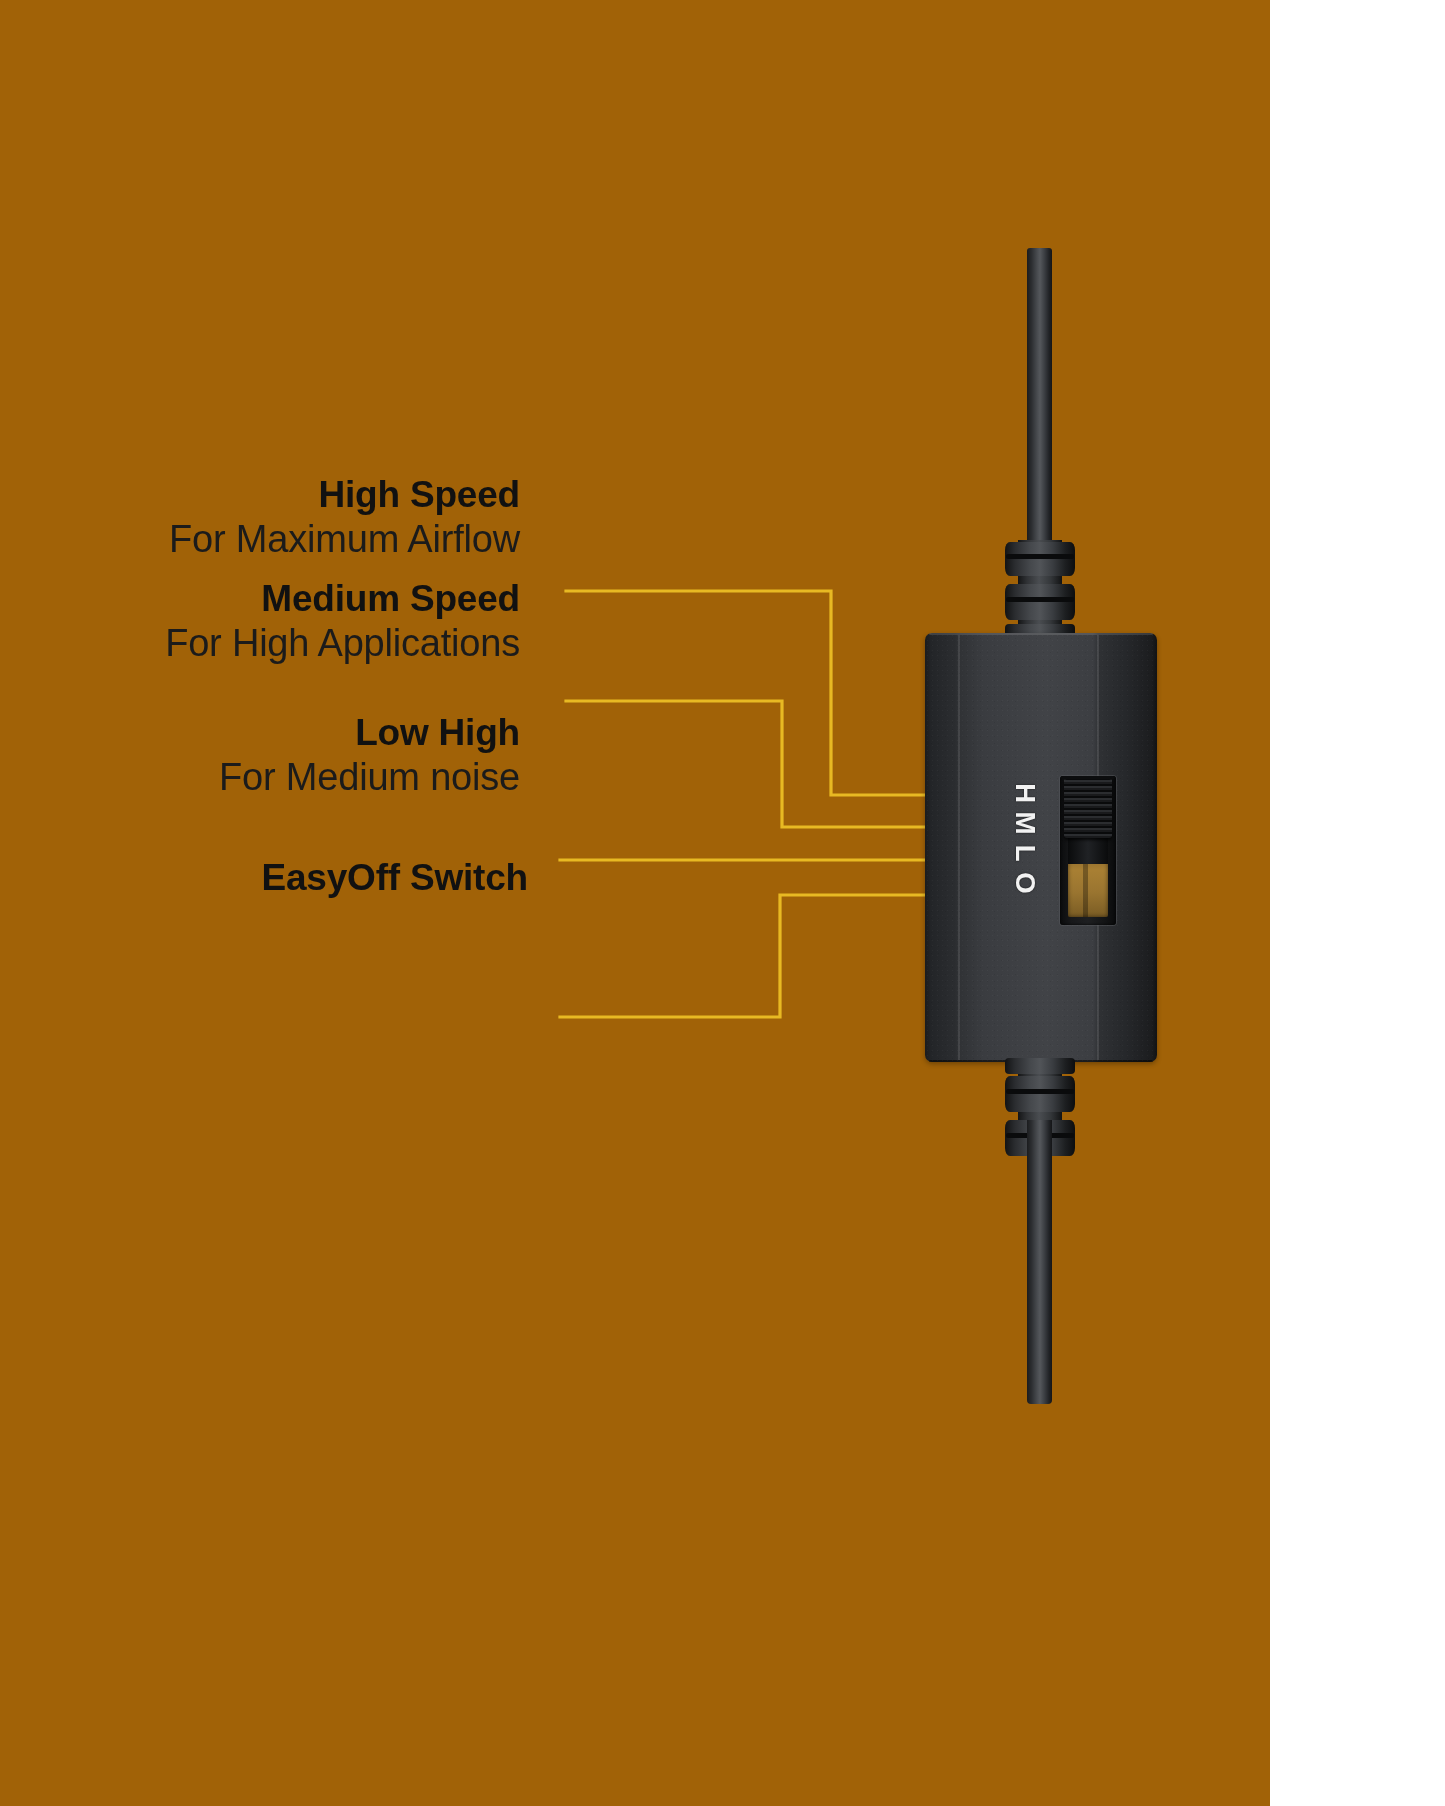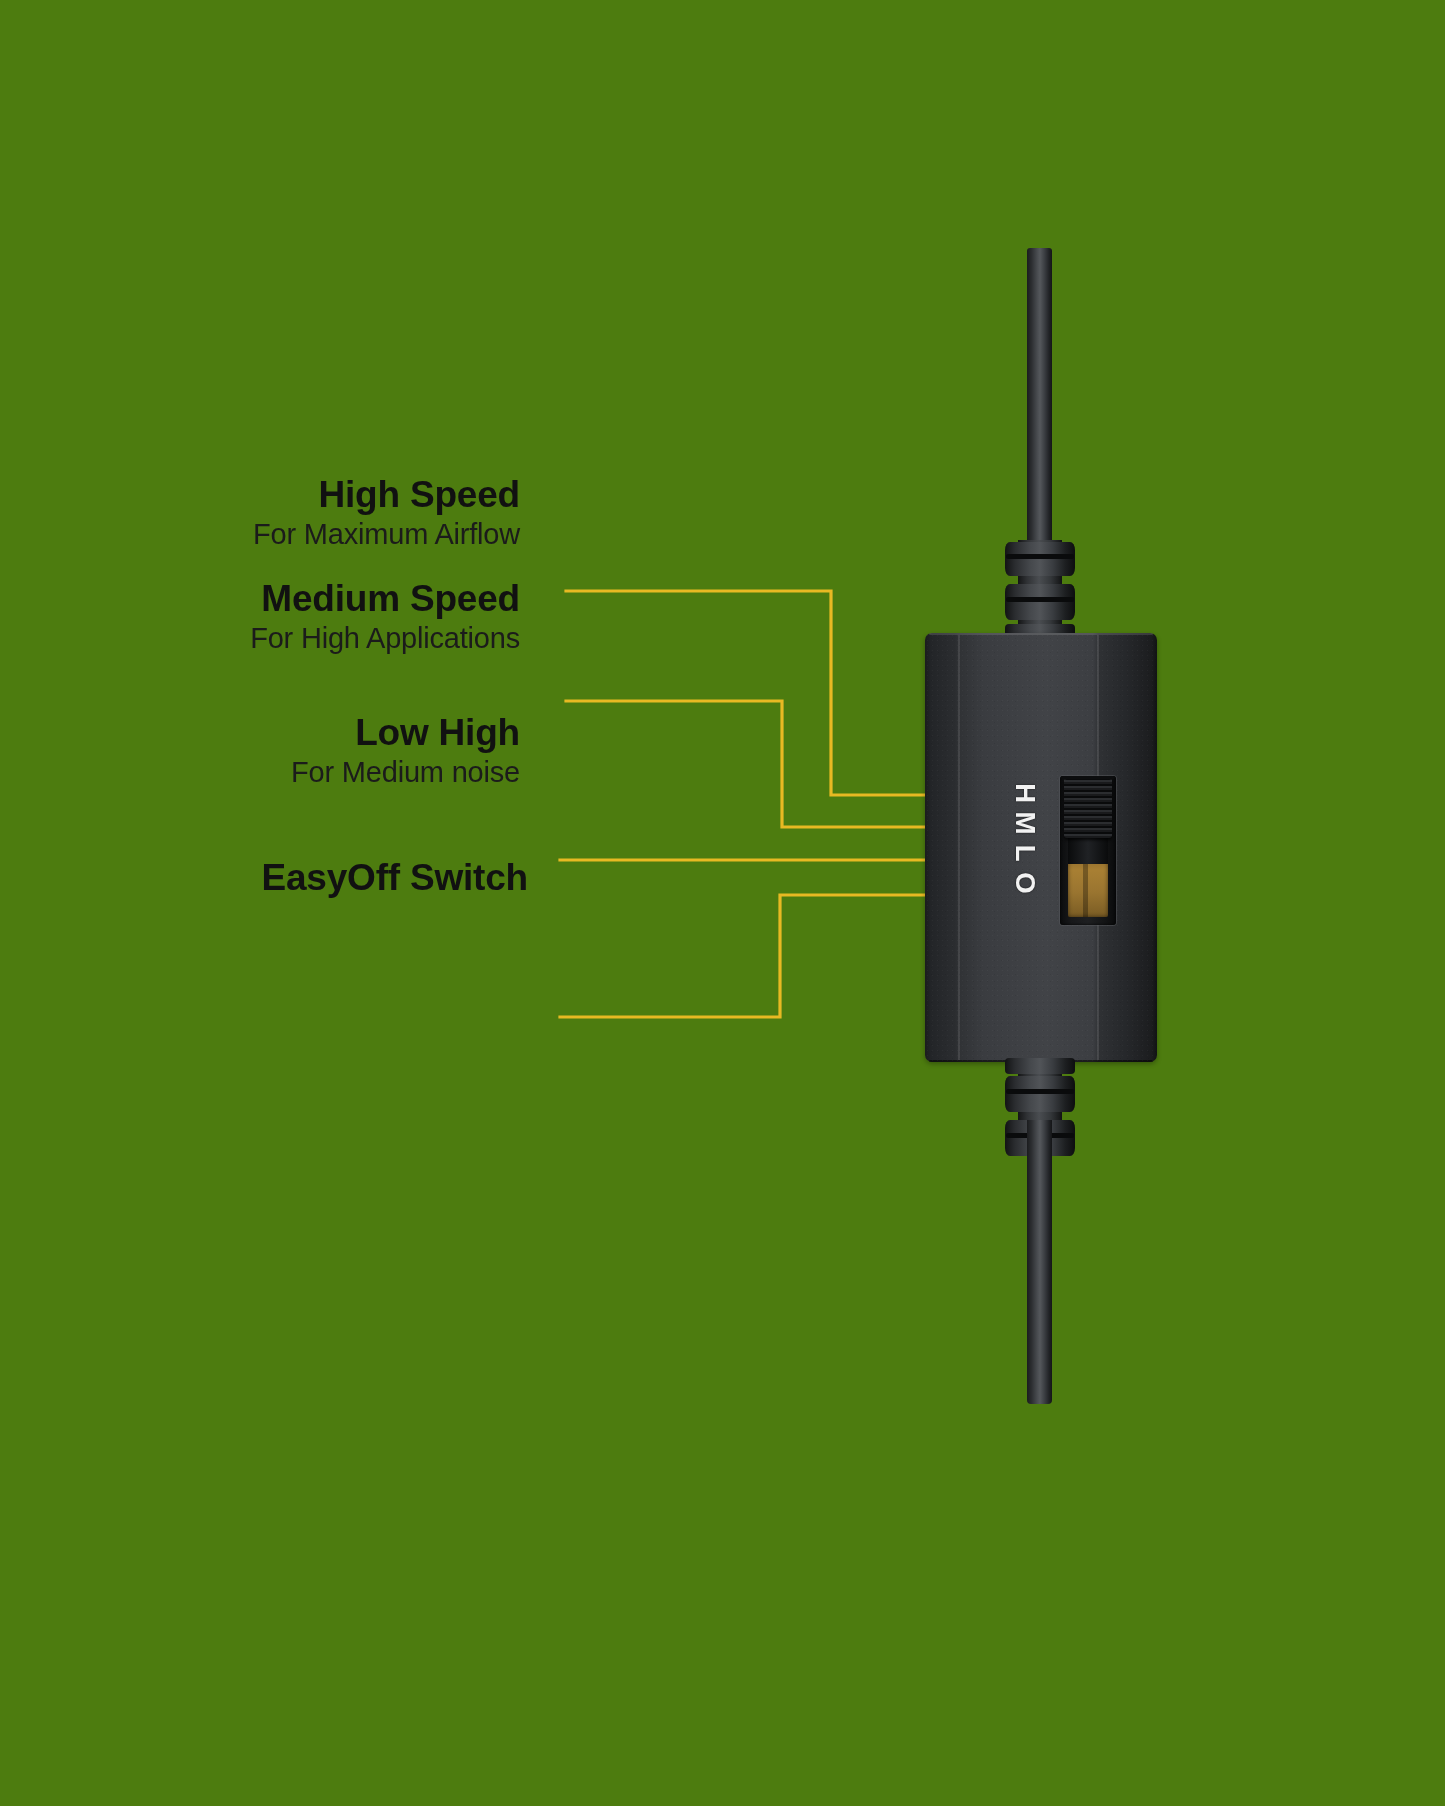--- a/index.html
+++ b/index.html
@@ -7,23 +7,23 @@
     margin: 0;
     padding: 0;
     background: #ffffff;
   }
   body {
     font-family: "Liberation Sans", sans-serif;
     -webkit-font-smoothing: antialiased;
   }
   #stage {
     position: relative;
-    width: 1445px;
+    width: 1270px;
     height: 1806px;
-    background: #4d7c0f;
+    background: #a16207;
     overflow: hidden;
   }
 
   
   .callout {
     position: absolute;
     text-align: right;
     color: #1a1a1a;
     line-height: 1.0;
     white-space: nowrap;
@@ -31,21 +31,21 @@
   .callout .title {
     display: block;
     font-weight: bold;
     font-size: 37px;
     letter-spacing: -0.2px;
     color: #111111;
   }
   .callout .sub {
     display: block;
     font-weight: normal;
-    font-size: 29px;
+    font-size: 38px;
     letter-spacing: -0.2px;
     color: #1b1b1b;
     margin-top: 7px;
   }
 
   #label-high   { left: 40px;  top: 476px;  width: 480px; }
   #label-medium { left: 40px;  top: 564px;  width: 480px; margin-top: 16px; }
   #label-low    { left: 40px;  top: 714px;  width: 480px; }
   #label-easyoff{ left: 48px;  top: 859px;  width: 480px; }
 

